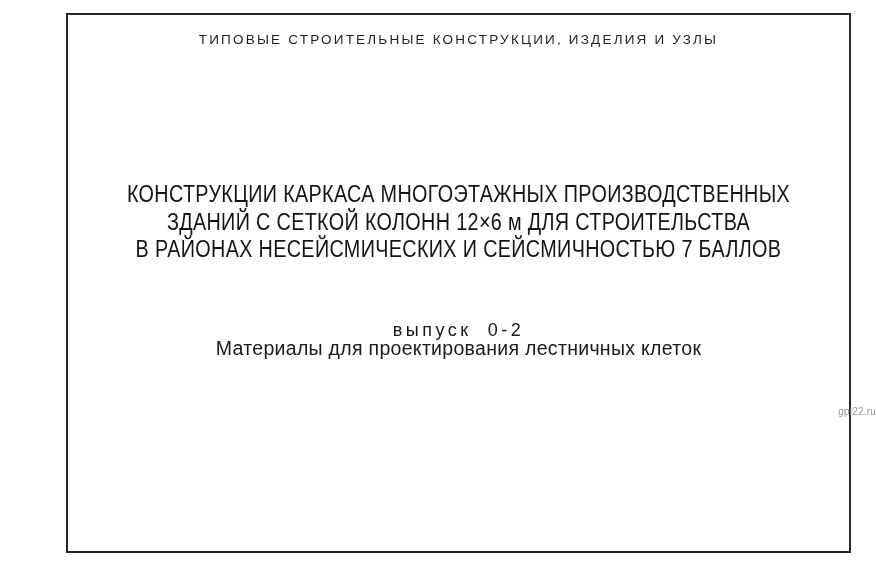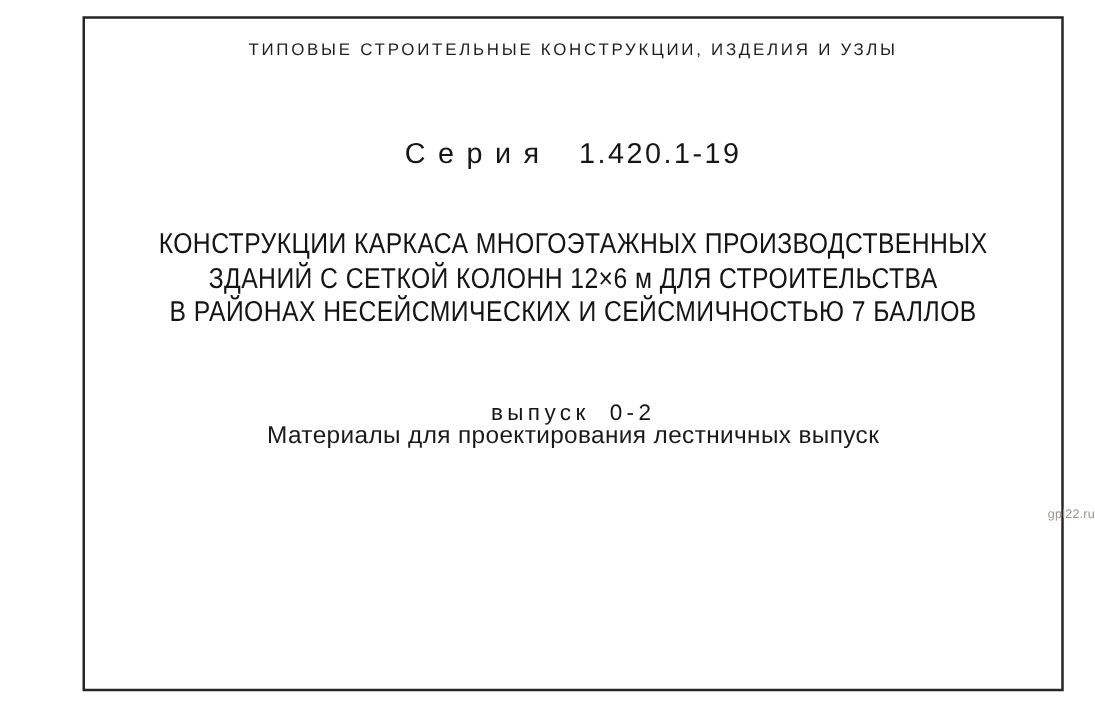--- a/index.html
+++ b/index.html
@@ -87,32 +87,29 @@
   }
 </style>
 </head>
 <body>
 
 <div class="screen">
   <div class="frame">
 
     <div class="header-line">ТИПОВЫЕ СТРОИТЕЛЬНЫЕ КОНСТРУКЦИИ, ИЗДЕЛИЯ И УЗЛЫ</div>
 
-    <div class="series-line">
-      <span class="series-label">Серия</span><span class="series-number">1.420.1-19</span>
-    </div>
 
     <div class="title-block">
       <div>КОНСТРУКЦИИ КАРКАСА МНОГОЭТАЖНЫХ ПРОИЗВОДСТВЕННЫХ</div>
       <div>ЗДАНИЙ С СЕТКОЙ КОЛОНН 12×6 м ДЛЯ СТРОИТЕЛЬСТВА</div>
       <div>В РАЙОНАХ НЕСЕЙСМИЧЕСКИХ И СЕЙСМИЧНОСТЬЮ 7 БАЛЛОВ</div>
     </div>
 
     <div class="issue-line">
       <span class="issue-label">выпуск</span><span class="issue-number">0-2</span>
     </div>
 
-    <div class="subtitle-line">Материалы для проектирования лестничных выпуск</div>
+    <div class="subtitle-line">Материалы для проектирования лестничных клеток</div>
 
   </div>
 
   <div class="watermark">gpl22.ru</div>
 </div>
 
 </body></html>

